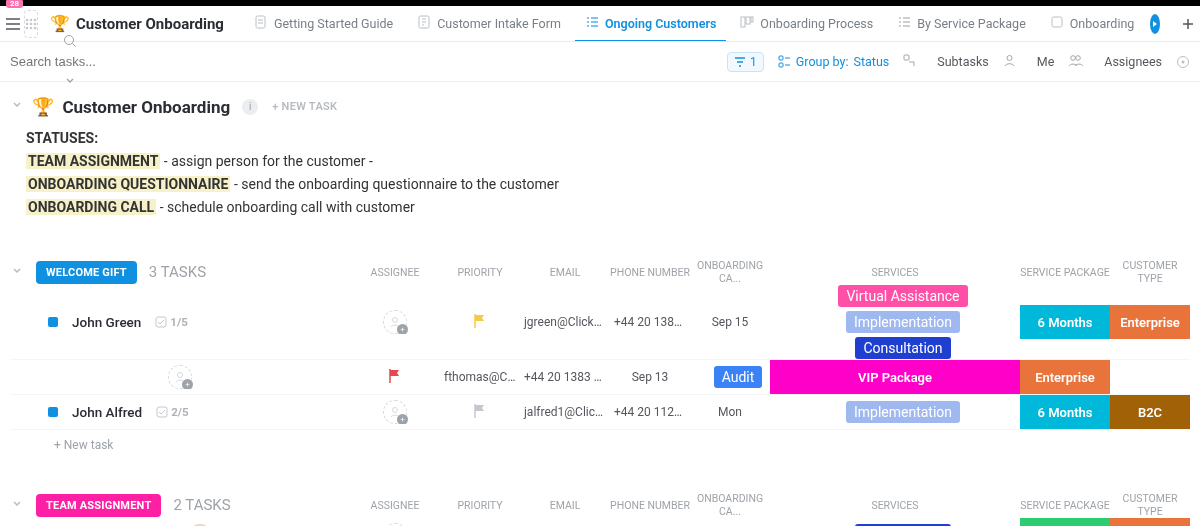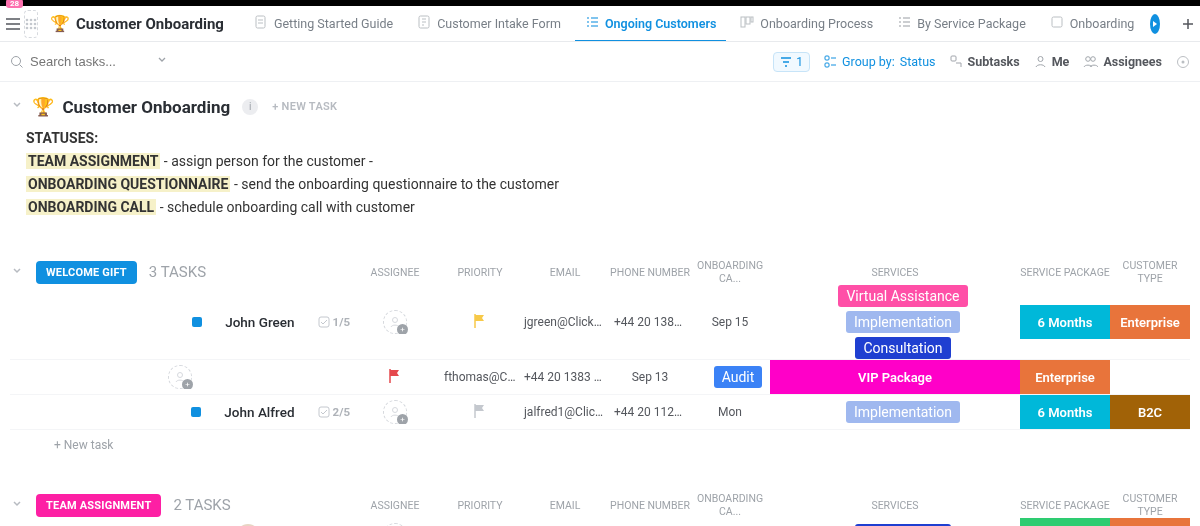--- a/index.html
+++ b/index.html
@@ -13,42 +13,42 @@
 .nav .title-chip .emoji { font-size: 16px; }
 .nav .sep { width: 1px; height: 20px; background: #e8eaed; margin: 0 2px; }
 .nav .tab { display: flex; align-items: center; gap: 6px; padding: 0 10px; height: 36px; color: #787f87; font-size: 12.5px; cursor:pointer; white-space:nowrap; position:relative; }
 .nav .tab svg { opacity: .7; }
 .nav .tab.active { color: #1090e0; font-weight: 600; }
 .nav .tab.active::after { content:''; position:absolute; bottom:0; left:0; right:0; height:2px; background:#1090e0; }
 .nav .more-btn { width:20px; height:20px; border-radius:50%; background:#1090e0; color:#fff; display:flex; align-items:center; justify-content:center; font-size:11px; margin-left:2px; }
 .nav .right { margin-left:auto; display:flex; align-items:center; gap:6px; }
 .nav .right .btn { display:flex; align-items:center; gap:6px; padding:0 10px; height:28px; color:#54575d; cursor:pointer; font-size:12.5px; border-radius:4px; }
 .toolbar { display:flex; align-items:center; height:40px; padding: 0 10px; border-bottom:1px solid #eef0f3; gap:8px; }
-.toolbar .search-wrap { display:flex; align-items:center; gap:6px; color:#9ea3a9; }
+.toolbar .search-wrap { display:flex; align-items:center; gap:6px; color:#9ea3a9;flex-direction:column; }
 .toolbar .search-wrap input { border:none; outline:none; font-size:13px; width:120px; color:#555; }
 .toolbar .caret { color:#9ea3a9; cursor:pointer; }
 .toolbar .right { margin-left:auto; display:flex; align-items:center; gap:14px; }
 .toolbar .filter-count { display:flex; align-items:center; gap:4px; color:#1090e0; border:1px solid #c7e4f8; border-radius:4px; padding:2px 6px; font-size:12px; background:#f1f9ff; cursor:pointer; }
 .toolbar .groupby { color:#1090e0; font-size:12.5px; cursor:pointer; display:flex; align-items:center; gap:5px; }
-.toolbar .chip { color:#54575d; font-size:12.5px; cursor:pointer; display:flex; align-items:center; gap:5px;font-weight:bold; }
+.toolbar .chip { color:#54575d; font-size:12.5px; cursor:pointer; display:flex; gap:21px; }
 .toolbar .chip svg { opacity:.7; }
 .content { padding: 14px 10px 30px 10px; }
 .page-head { display:flex; align-items:center; gap:8px; margin-left:0; }
 .page-head .collapse { color:#b7bbc1; cursor:pointer; }
 .page-head .emoji { font-size:18px; }
 .page-head h1 { font-size:17px; font-weight:700; }
 .page-head .info { width:16px; height:16px; border-radius:50%; background:#ecedf0; color:#9ea3a9; font-size:10px; display:flex; align-items:center; justify-content:center; margin-left:4px; }
 .page-head .newtask { color:#b7bbc1; font-size:11px; font-weight:600; letter-spacing:.3px; cursor:pointer; margin-left:6px; }
 .desc { margin: 10px 0 0 16px; line-height:1.65; font-size:14px; color:#333; }
 .desc .label { background:#f6f1c9; font-weight:700; padding:0 2px; }
 .group { margin-top: 40px; }
 .status-pill { color:#fff; font-weight:700; font-size:11px; letter-spacing:.2px; padding:5px 10px; border-radius:4px; cursor:pointer; }
 .tasks-count { color:#9ea3a9; font-size:15px; }
 .row { display:grid; grid-template-columns: 340px 90px 80px 90px 80px 80px 250px 90px 80px; align-items:center; min-height:34px; border-bottom:1px solid #f4f5f7; }
-.row .task-name { display:flex; align-items:center; gap:23px; padding-left:38px; font-size:13.5px;justify-content:flex-end; }
+.row .task-name { display:flex; align-items:center; gap:14px; padding-left:38px; font-size:13.5px; }
 .row .sq { width:10px; height:10px; border-radius:2px; flex:none; }
 .row .nm { color:#2a2e34; font-weight:500; }
 .row .sub { display:flex; align-items:center; gap:3px; color:#aeb2b8; font-size:11.5px;font-weight:bold; }
 .row .lock { width:16px; height:16px; background:#2a2e34; border-radius:3px; display:flex; align-items:center; justify-content:center; color:#fff; font-size:9px; }
 .cell { text-align:center; font-size:12px; color:#54575d; padding:0 4px; overflow:hidden; white-space:nowrap; text-overflow:ellipsis; }
 .avatar-ph { width:24px; height:24px; border:1px dashed #d6d9de; border-radius:50%; margin:0 auto; position:relative; display:flex; align-items:center; justify-content:center; color:#c4c8ce; cursor:pointer; }
 .avatar-ph .plus { position:absolute; bottom:-2px; right:-2px; width:11px; height:11px; background:#9ea3a9; border-radius:50%; color:#fff; font-size:8px; display:flex; align-items:center; justify-content:center; }
 .flag { font-size:14px; }
 .svc-wrap { display:flex; gap:4px; flex-wrap:wrap; justify-content:center; }
 .tag { color:#fff; font-size:14px; padding:3px 8px; border-radius:3px; white-space:nowrap;margin-left:16px; }

